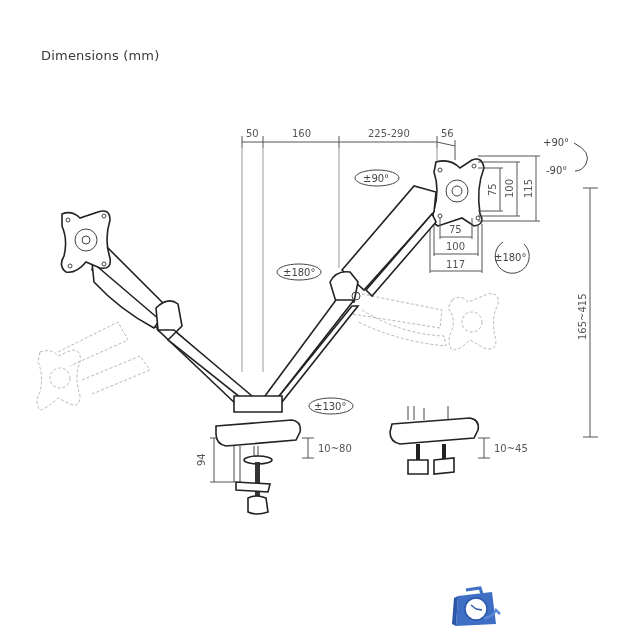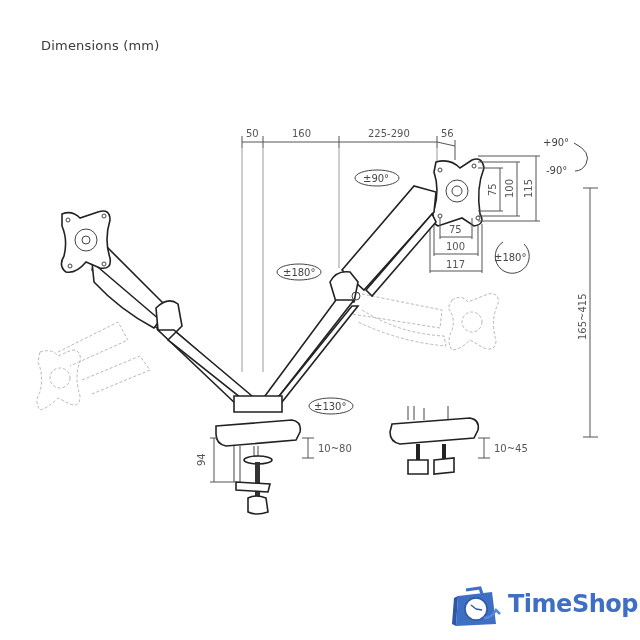--- a/index.html
+++ b/index.html
@@ -1,17 +1,17 @@
 <!DOCTYPE html>
 <html><head>
 <meta charset="utf-8">
 <style>
   html, body { margin: 0; padding: 0; background: #ffffff; }
   body { width: 640px; height: 640px; position: relative; overflow: hidden; font-family: "DejaVu Sans", sans-serif; color: #333; }
-  .title { position: absolute; left: 41px; top: 38px; font-size: 13px; color: #3a3a3a; letter-spacing: 0.2px; }
+  .title { position: absolute; left: 41px; top: 48px; font-size: 13px; color: #3a3a3a; letter-spacing: 0.2px; }
   svg.diagram { position: absolute; left: 0; top: 0; }
   .dimtxt { font-family: "DejaVu Sans", sans-serif; font-size: 10px; fill: #555; }
   .rottxt { font-family: "DejaVu Sans", sans-serif; font-size: 10px; fill: #444; }
   .ln { stroke: #444; stroke-width: 1; fill: none; }
   .dim { stroke: #555; stroke-width: 1; fill: none; }
   .thin { stroke: #9a9a9a; stroke-width: 1; fill: none; }
   .arm { stroke: #222; stroke-width: 1.6; fill: #fff; }
   .ghost { stroke: #b8b8b8; stroke-width: 1; fill: none; stroke-dasharray: 3 2; }
   .logo { position: absolute; left: 452px; top: 584px; width: 180px; height: 44px; }
   .logo-text { position: absolute; left: 56px; top: 6px; font-size: 24px; font-weight: bold; color: #3f6fc4; font-family: "DejaVu Sans", sans-serif; letter-spacing: -0.5px; }
@@ -191,14 +191,13 @@
 <div class="logo">
   <svg width="56" height="44" viewBox="0 0 56 44">
     <path d="M14 6 L28 4 L30 10" fill="none" stroke="#3f6fc4" stroke-width="3"></path>
     <path d="M6 12 L40 8 L44 40 L4 42 Z" fill="#3f6fc4"></path>
     <path d="M2 14 L6 12 L4 42 L0 40 Z" fill="#2c57a8"></path>
     <circle cx="24" cy="25" r="11" fill="#ffffff" stroke="#2c57a8" stroke-width="1.5"></circle>
     <line x1="24" y1="25" x2="19" y2="21" stroke="#2c57a8" stroke-width="1.5"></line>
     <line x1="24" y1="25" x2="30" y2="26" stroke="#2c57a8" stroke-width="1.5"></line>
     <path d="M32 34 Q40 34 44 26 L48 30" fill="none" stroke="#5b8ad8" stroke-width="2.5"></path>
   </svg>
-  <span class="logo-text">TimeShop</span>
 </div>
 
 </body></html>

